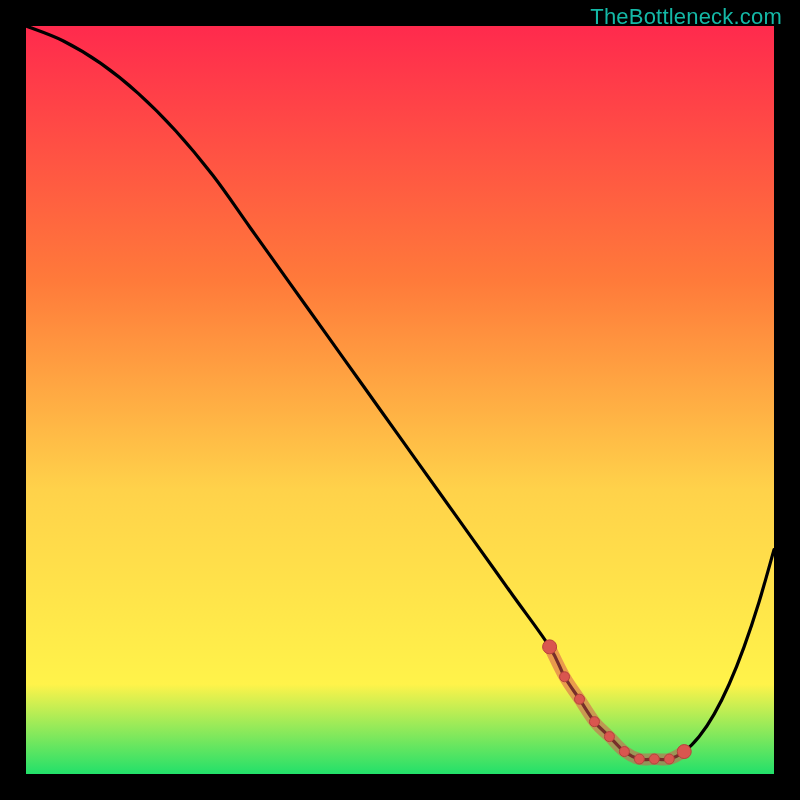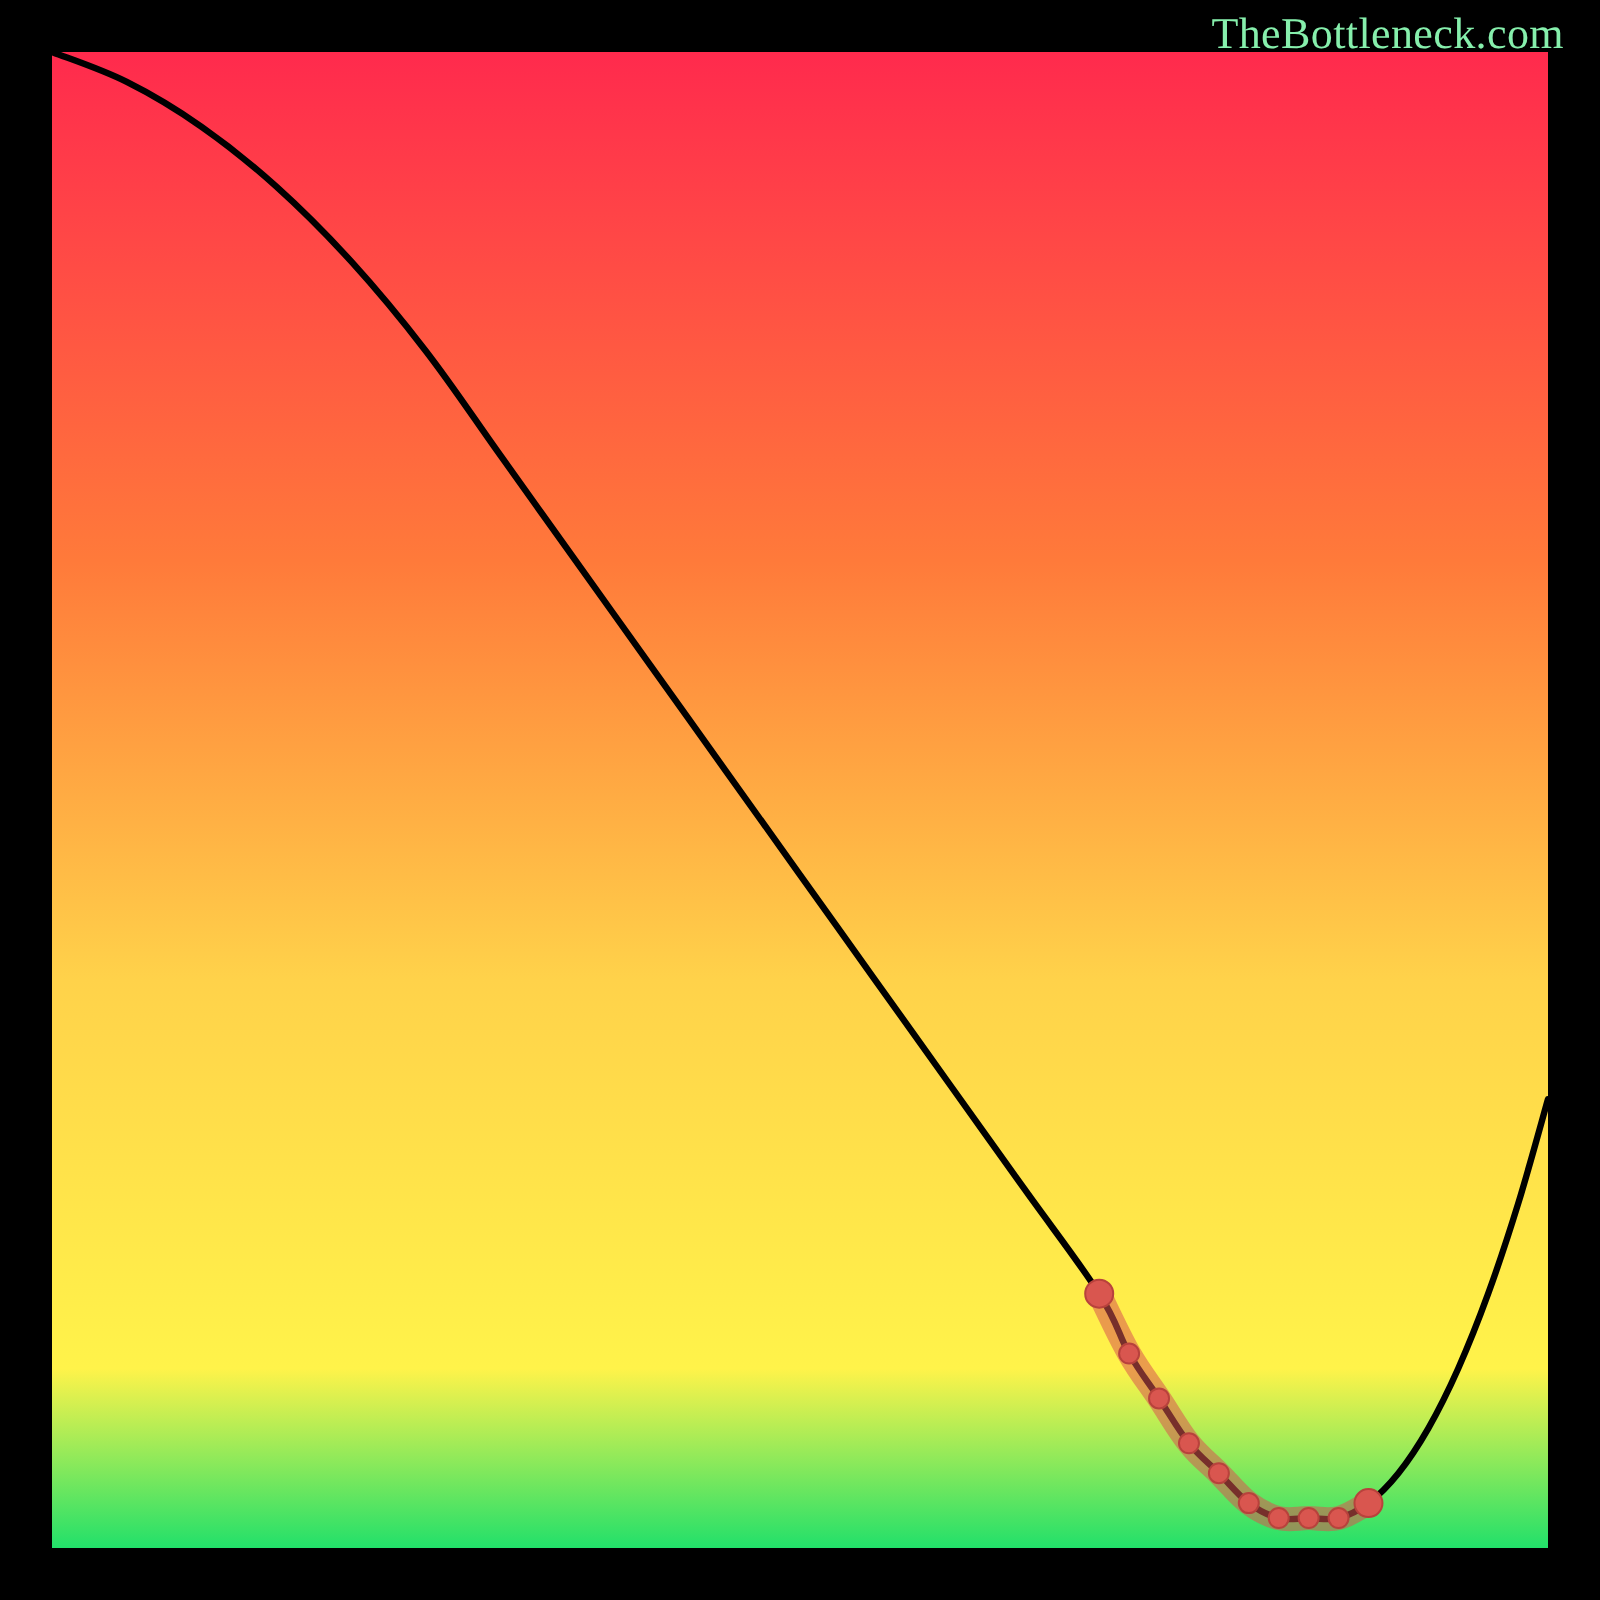--- a/index.html
+++ b/index.html
@@ -10,23 +10,23 @@
     position: absolute;
     top: 0; left: 0;
     width: 800px; height: 800px;
     background: #000;
   }
 
   .watermark {
     position: absolute;
     top: 4px;
     right: 18px;
-    color: #86efac;
+    color: #14b8a6;
     font-size: 22px;
-    font-family: Liberation Serif, serif;
+    font-family: Liberation Sans, sans-serif;
     letter-spacing: 0.2px;
     z-index: 50;
   }
 
   .plot {
     position: absolute;
     left: 26px;
     top: 26px;
     width: 748px;
     height: 748px;

